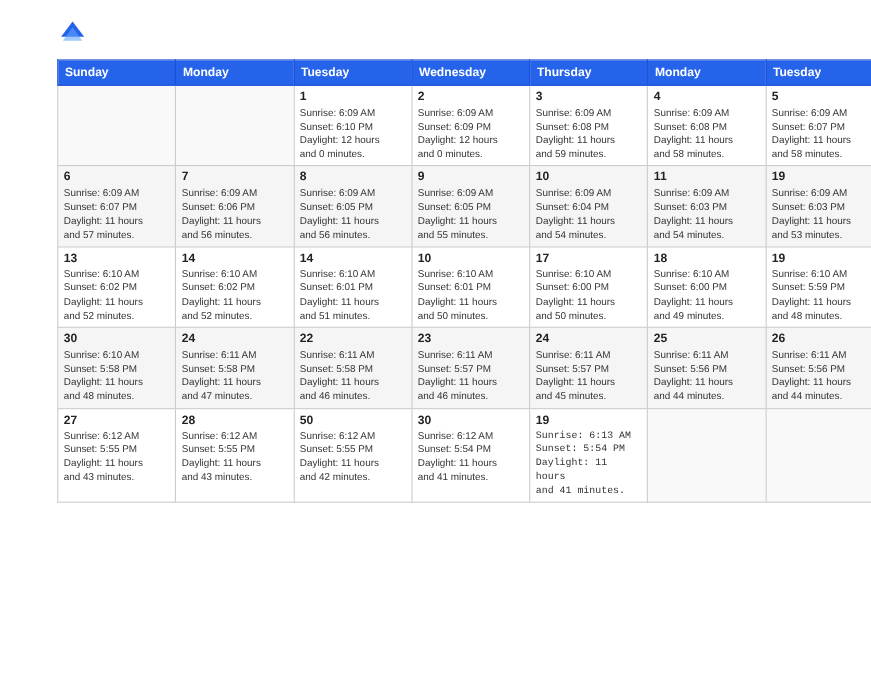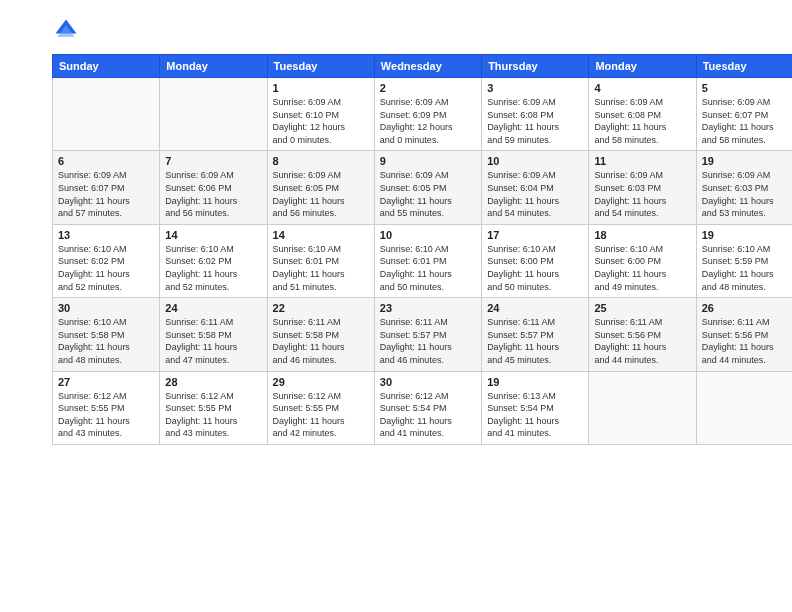--- a/index.html
+++ b/index.html
@@ -338,36 +338,36 @@
 and 43 minutes.</div>
           </td>
           <td>
             <span class="day-number">28</span>
             <div class="day-info" style="white-space: pre-line;">Sunrise: 6:12 AM
 Sunset: 5:55 PM
 Daylight: 11 hours
 and 43 minutes.</div>
           </td>
           <td>
-            <span class="day-number">29</span>
+            <span class="day-number">50</span>
             <div class="day-info" style="white-space: pre-line;">Sunrise: 6:12 AM
 Sunset: 5:55 PM
 Daylight: 11 hours
 and 42 minutes.</div>
           </td>
           <td>
             <span class="day-number">30</span>
             <div class="day-info" style="white-space: pre-line;">Sunrise: 6:12 AM
 Sunset: 5:54 PM
 Daylight: 11 hours
 and 41 minutes.</div>
           </td>
           <td>
             <span class="day-number">19</span>
-            <div class="day-info" style="white-space: pre-line;">Sunrise: 6:13 AM
+            <div class="day-info" style="white-space: pre-line; font-family: Liberation Mono, monospace;">Sunrise: 6:13 AM
 Sunset: 5:54 PM
 Daylight: 11 hours
 and 41 minutes.</div>
           </td>
           <td class="empty"></td>
           <td class="empty"></td>
         </tr>
       </tbody>
   </table>
 </div>

